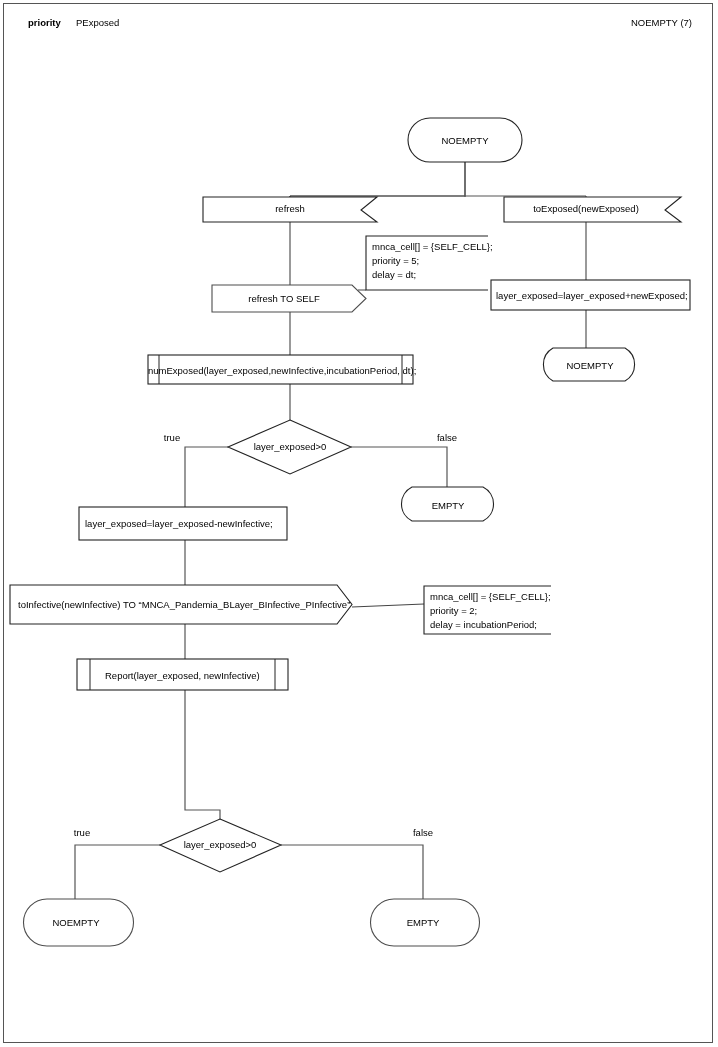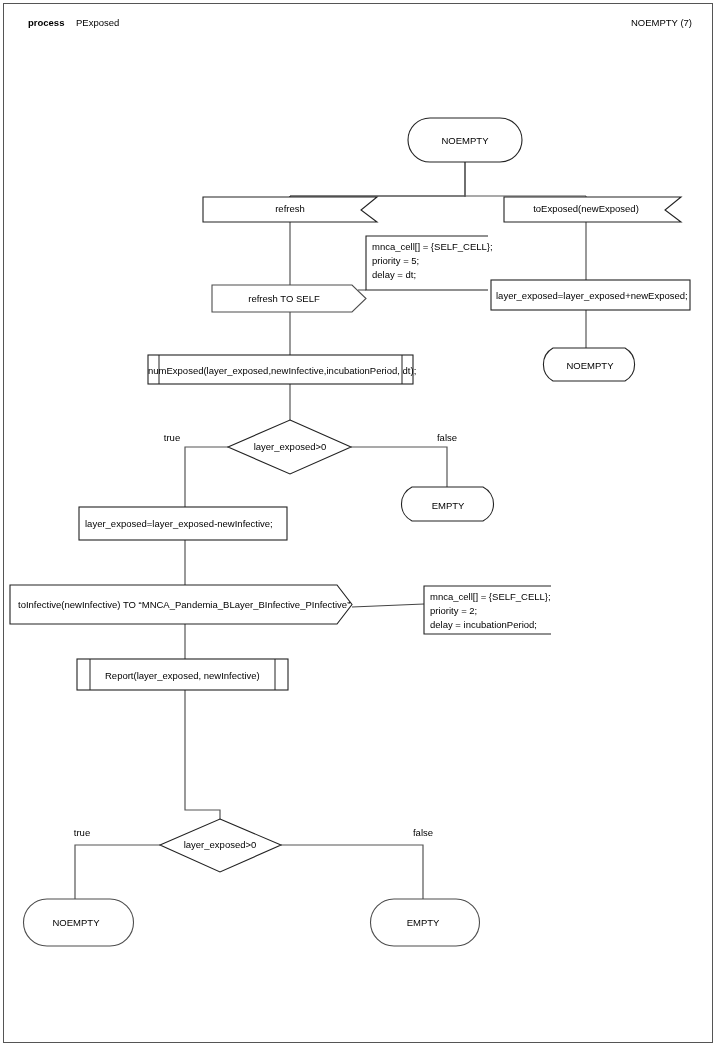--- a/index.html
+++ b/index.html
@@ -75,21 +75,21 @@
     stroke-width: 1;
   }
 </style>
 </head>
 <body>
 
 <div id="page">
 
   <div class="page-frame"></div>
 
-  <div class="hdr hdr-bold" style="left:28px; top:17px;">process</div>
+  <div class="hdr hdr-bold" style="left:28px; top:17px;">priority</div>
   <div class="hdr" style="left:76px; top:17px;">PExposed</div>
   <div class="hdr" style="right:26px; top:17px;">NOEMPTY (7)</div>
 
   <svg class="diagram" viewBox="0 0 718 1047">
 
     <path class="conn" d="M465,162 L465,197"></path>
     <path class="conn" d="M203,197 L751,197" style="display:none"></path>
     <path class="conn" d="M290,197 L290,196 M290,196 L465,196 L465,162"></path>
     <path class="conn" d="M290,196 L290,196"></path>
     <path class="conn" d="M290,196 L290,197"></path>

